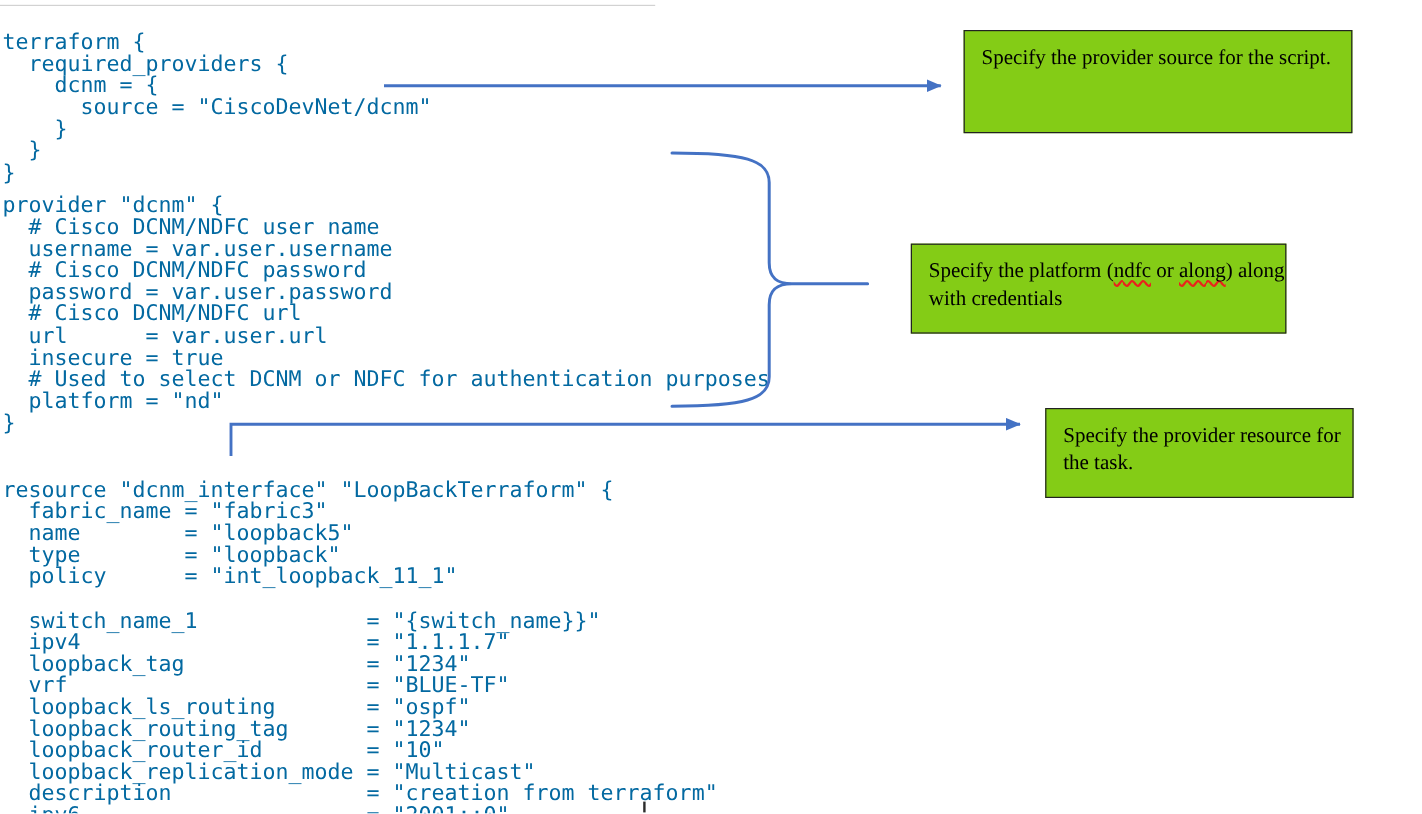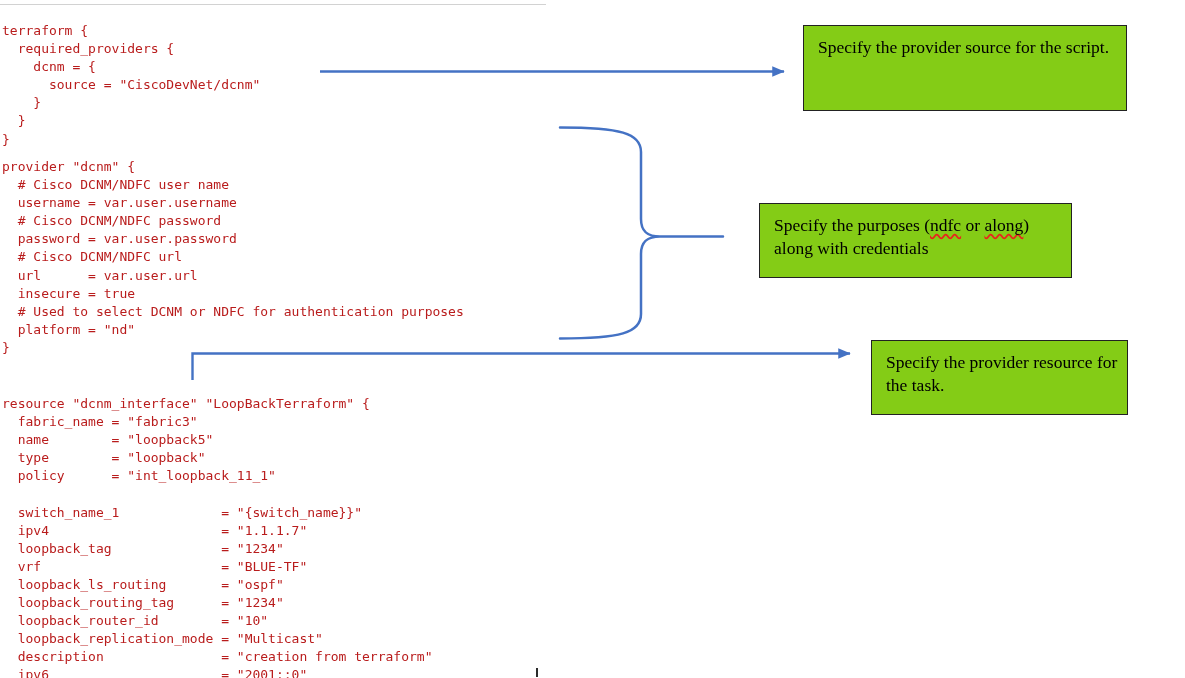--- a/index.html
+++ b/index.html
@@ -24,23 +24,23 @@
     top: 4px;
     width: 546px;
     height: 1px;
     background: #d2d2d2;
   }
 
   
   .code {
     position: absolute;
     font-family: "DejaVu Sans Mono", "Liberation Mono", monospace;
-    font-size: 13px;
+    font-size: 18px;
     line-height: 18.1px;
-    color: #b91c1c;
+    color: #0369a1;
     white-space: pre;
     letter-spacing: 0px;
     -webkit-font-smoothing: antialiased;
   }
   #code-terraform { left: 2px; top: 9px; }
   #code-provider  { left: 2px; top: 145px; }
   #code-resource  { left: 2px; top: 382px; }
 
   
   .callout {
@@ -151,21 +151,21 @@
              C 641,333 620,338.5 560,338.5" fill="none" stroke="#4472C4" stroke-width="2.5" stroke-linecap="round" stroke-linejoin="round"></path>
 
     <path d="M192.5,380 L192.5,353.5 L850,353.5" fill="none" stroke="#4472C4" stroke-width="2.4" stroke-linejoin="miter" marker-end="url(#arrowhead)"></path>
   </svg>
 
   <div class="callout" id="callout-1">
     <span>Specify the provider source for the script.</span>
   </div>
 
   <div class="callout" id="callout-2">
-    <span>Specify the purposes (</span><span class="misspelled">ndfc</span><span> or </span><span class="misspelled">along</span><span>) along with credentials</span>
+    <span>Specify the platform (</span><span class="misspelled">ndfc</span><span> or </span><span class="misspelled">along</span><span>) along with credentials</span>
   </div>
 
   <div class="callout" id="callout-3">
     <span>Specify the provider resource for the task.</span>
   </div>
 
   <div class="page-mark"></div>
 
 </div>
 

